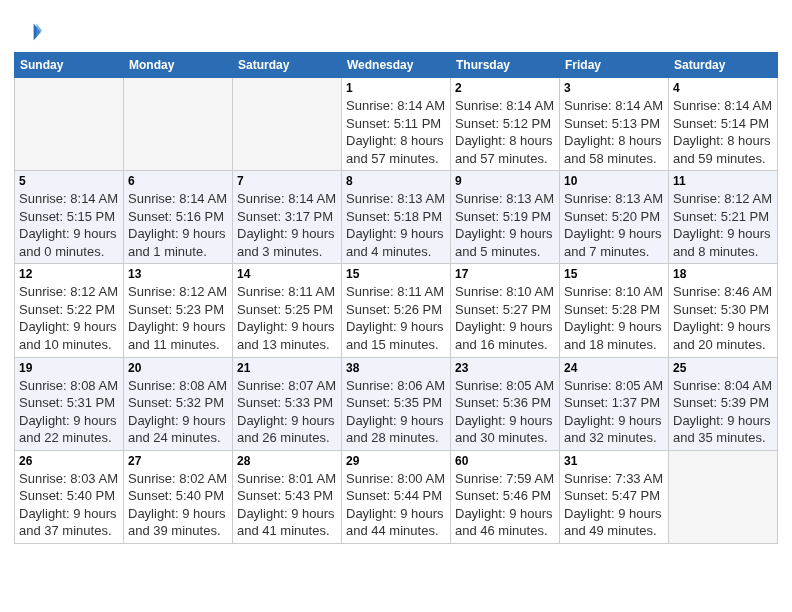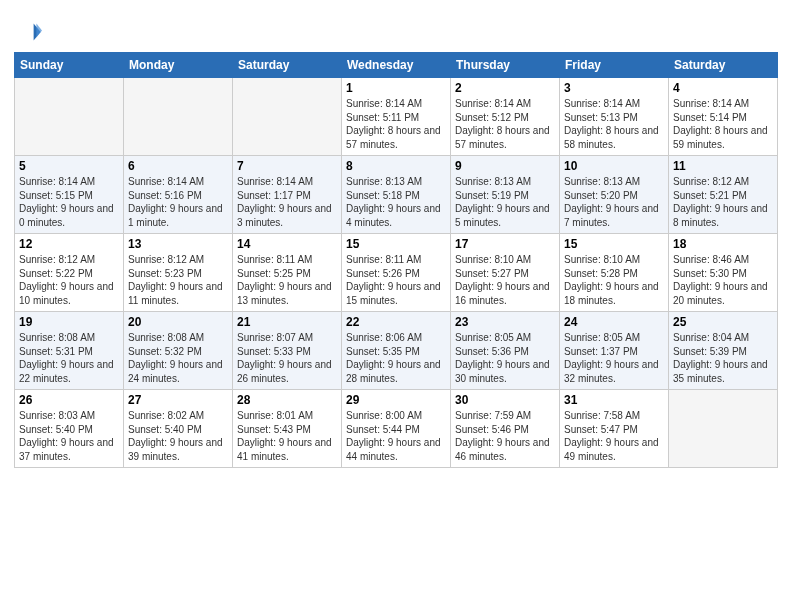--- a/index.html
+++ b/index.html
@@ -68,21 +68,21 @@
     .calendar td.empty {
       background: #f5f5f5;
     }
     .day-num {
       font-weight: bold;
       font-size: 12px;
       margin-bottom: 2px;
       display: block;
     }
     .day-info {
-      font-size: 10px;
+      font-size: 13px;
       color: #333;
       line-height: 1.35;
     }
     .alt-row td {
       background: #f0f4fa;
     }
   </style>
 </head>
 <body>
 
@@ -165,21 +165,21 @@
           <td>
             <span class="day-num">6</span>
             <div class="day-info">Sunrise: 8:14 AM
 Sunset: 5:16 PM
 Daylight: 9 hours
 and 1 minute.</div>
           </td>
           <td>
             <span class="day-num">7</span>
             <div class="day-info">Sunrise: 8:14 AM
-Sunset: 1:17 PM
+Sunset: 3:17 PM
 Daylight: 9 hours
 and 3 minutes.</div>
           </td>
           <td>
             <span class="day-num">8</span>
             <div class="day-info">Sunrise: 8:13 AM
 Sunset: 5:18 PM
 Daylight: 9 hours
 and 4 minutes.</div>
           </td>
@@ -272,21 +272,21 @@
 and 24 minutes.</div>
           </td>
           <td>
             <span class="day-num">21</span>
             <div class="day-info">Sunrise: 8:07 AM
 Sunset: 5:33 PM
 Daylight: 9 hours
 and 26 minutes.</div>
           </td>
           <td>
-            <span class="day-num">22</span>
+            <span class="day-num">38</span>
             <div class="day-info">Sunrise: 8:06 AM
 Sunset: 5:35 PM
 Daylight: 9 hours
 and 28 minutes.</div>
           </td>
           <td>
             <span class="day-num">23</span>
             <div class="day-info">Sunrise: 8:05 AM
 Sunset: 5:36 PM
 Daylight: 9 hours
@@ -330,29 +330,29 @@
 and 41 minutes.</div>
           </td>
           <td>
             <span class="day-num">29</span>
             <div class="day-info">Sunrise: 8:00 AM
 Sunset: 5:44 PM
 Daylight: 9 hours
 and 44 minutes.</div>
           </td>
           <td>
-            <span class="day-num">30</span>
+            <span class="day-num">60</span>
             <div class="day-info">Sunrise: 7:59 AM
 Sunset: 5:46 PM
 Daylight: 9 hours
 and 46 minutes.</div>
           </td>
           <td>
             <span class="day-num">31</span>
-            <div class="day-info">Sunrise: 7:58 AM
+            <div class="day-info">Sunrise: 7:33 AM
 Sunset: 5:47 PM
 Daylight: 9 hours
 and 49 minutes.</div>
           </td>
           <td class="empty"></td>
         </tr>
       </tbody>
   </table>
 </div>
 

